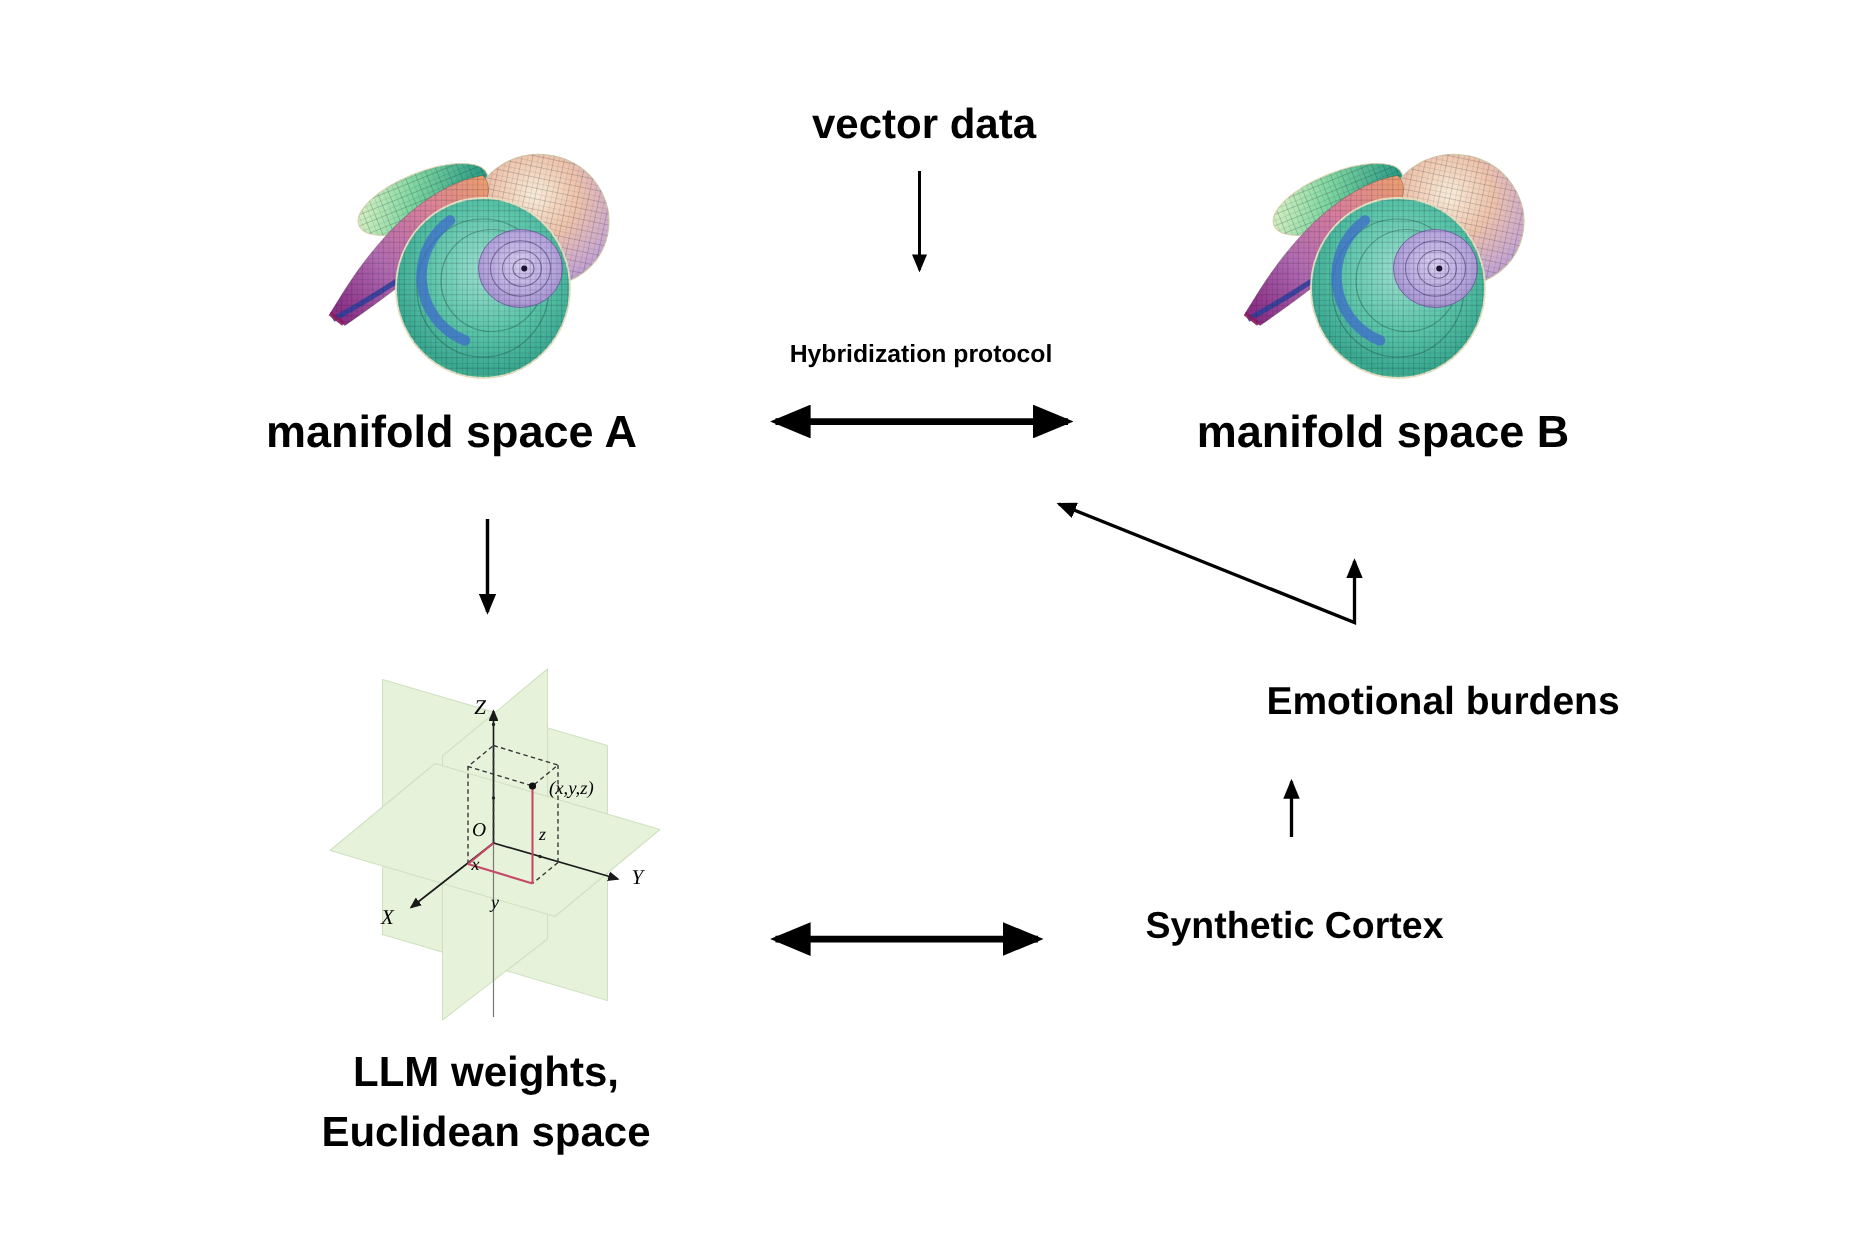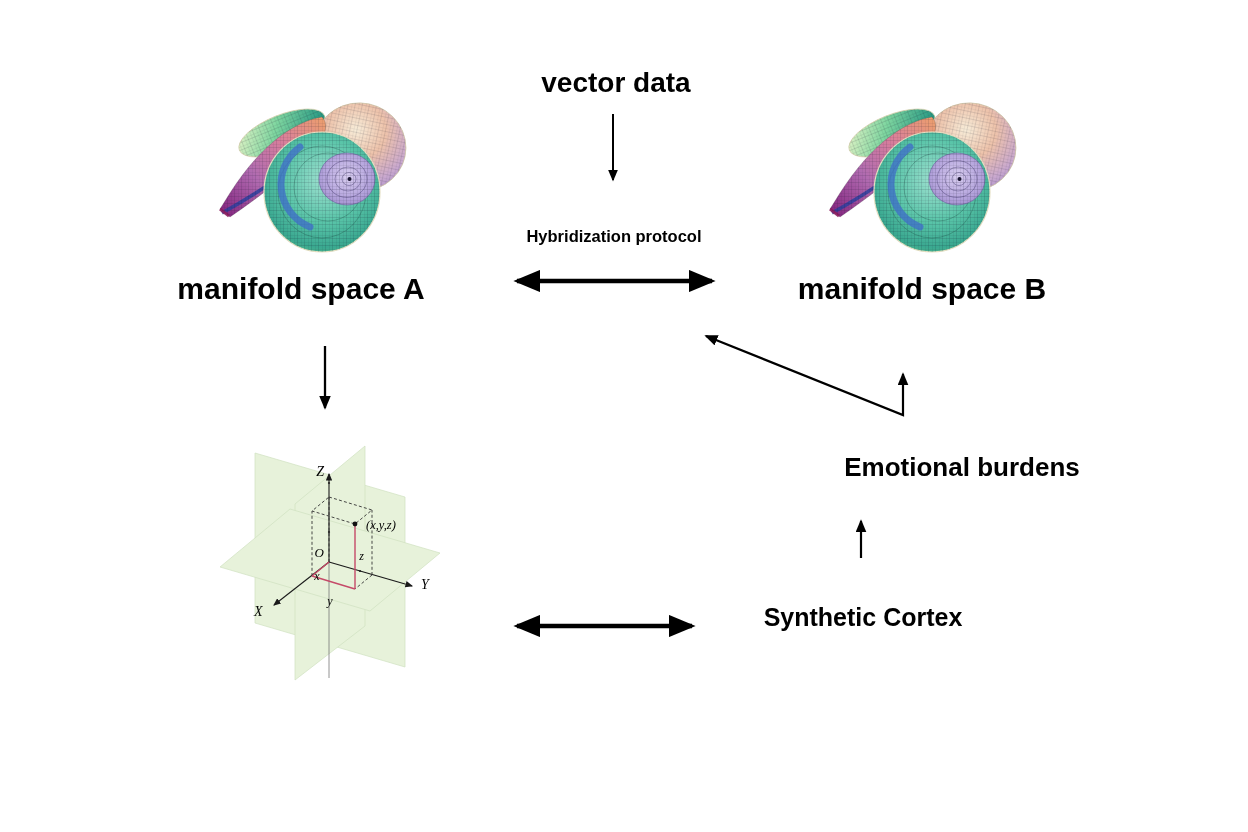--- a/index.html
+++ b/index.html
@@ -183,20 +183,24 @@
   </svg>
 
   <div class="lbl lbl-lg" style="left:616px;top:67px;">vector data</div>
 
   <div class="lbl lbl-protocol" style="left:614px;top:227px;">Hybridization protocol</div>
 
   <div class="lbl lbl-xl" style="left:301px;top:272px;">manifold space A</div>
 
   <div class="lbl lbl-xl" style="left:922px;top:272px;text-align:center;">manifold space B</div>
 
+  <div class="lbl lbl-lg two-line" style="left:324px;top:695px;line-height:40px;">
+    <div>LLM weights,</div>
+    <div>Euclidean space</div>
+  </div>
 
   <div class="lbl lbl-md" style="left:922px;top:452px;">Emotional burdens</div>
 
   <div class="lbl lbl-sm two-line" style="left:863px;top:597px;line-height:40px;">
     <div>Synthetic Cortex</div>
   </div>
 
 </div>
 
 </body></html>

